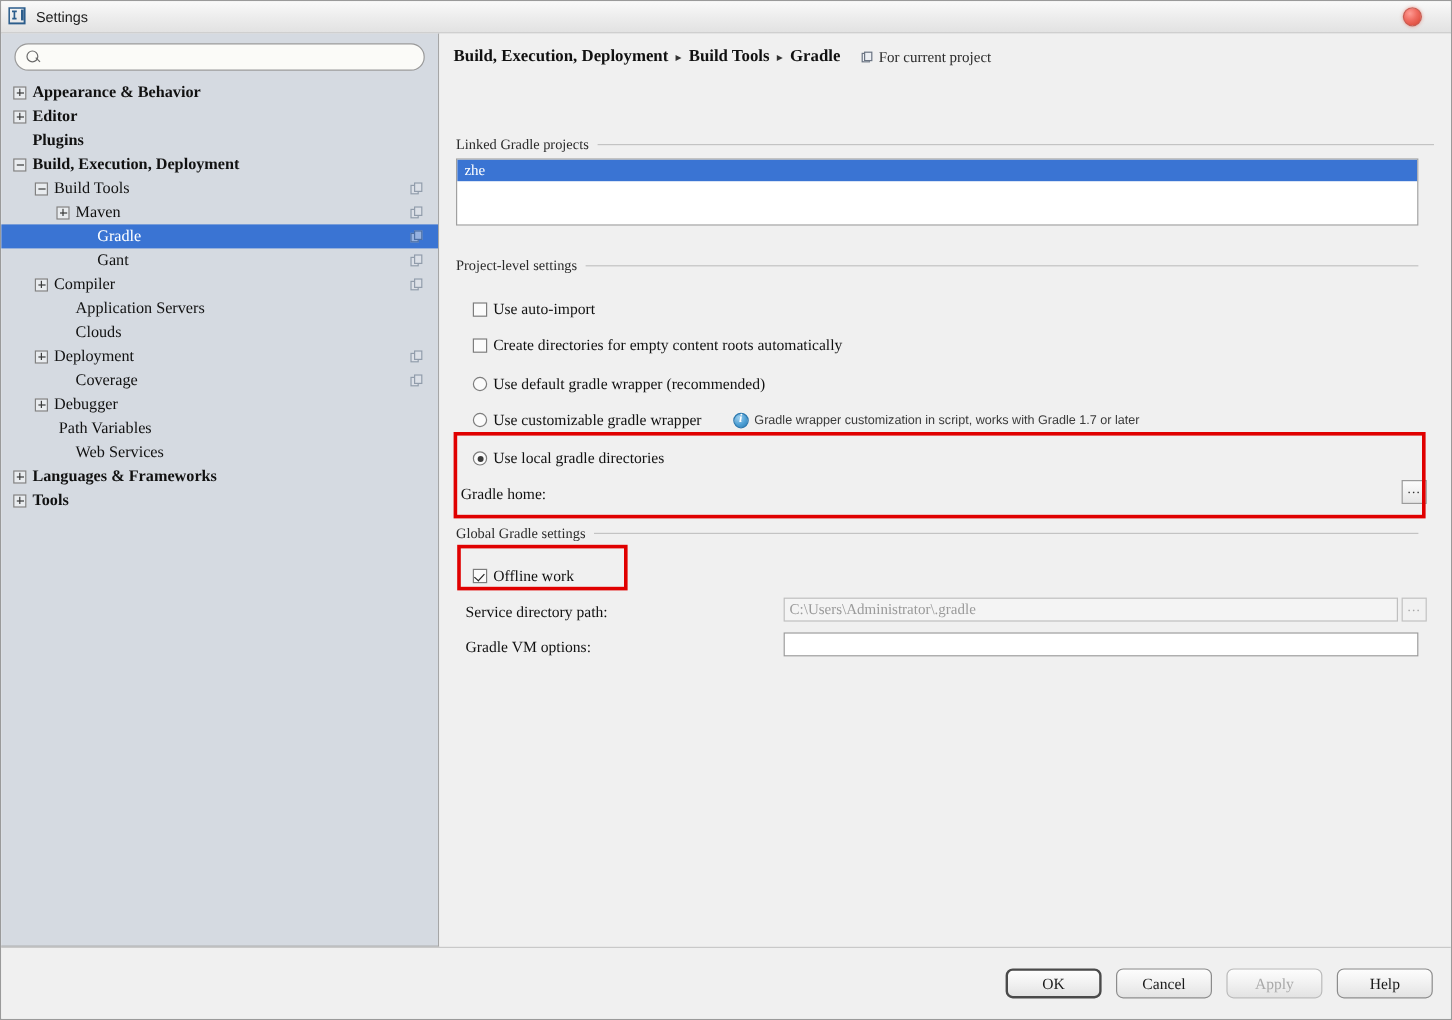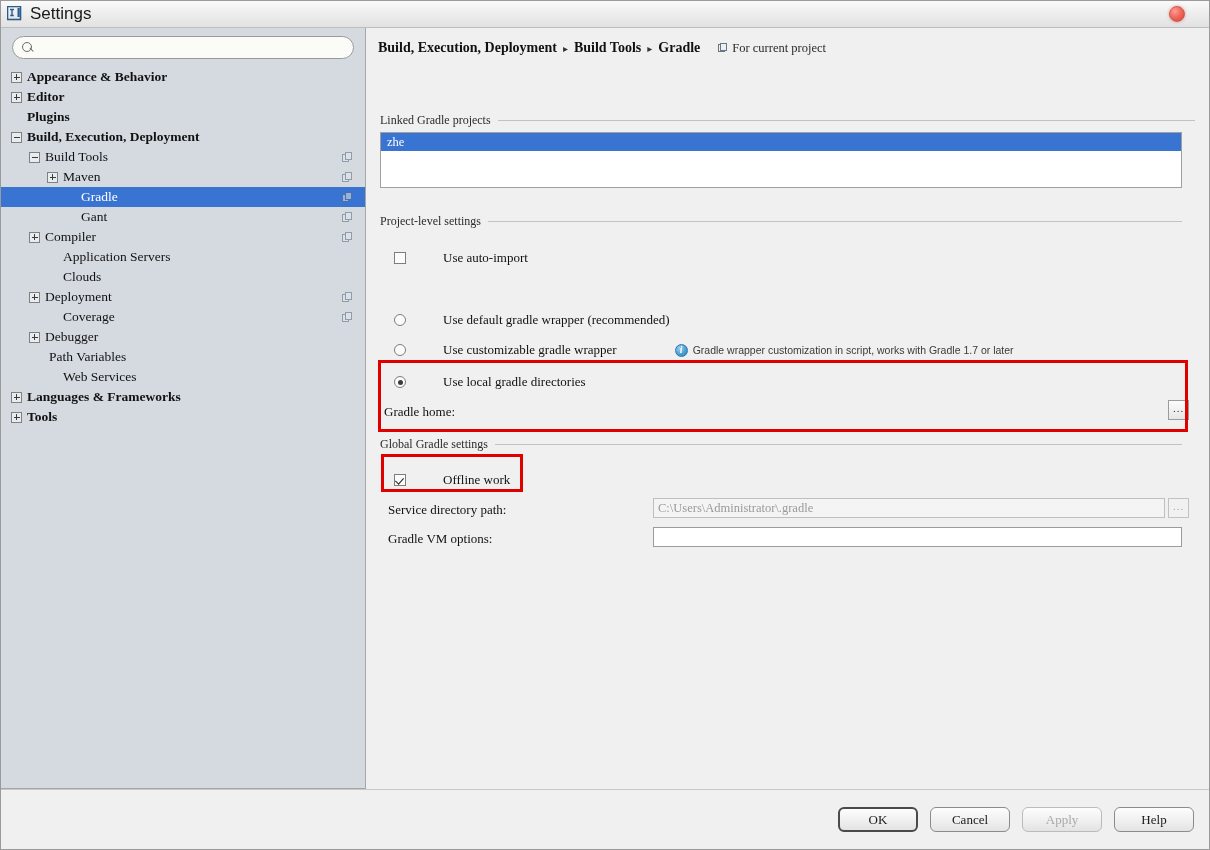--- a/index.html
+++ b/index.html
@@ -32,21 +32,21 @@
     flex: none;
   }
   .title-icon {
     width: 16px; height: 16px;
     margin-left: 6px; margin-right: 7px;
     position: relative;
     flex: none;
   }
   .title-text {
     font-family: "Liberation Sans", sans-serif;
-    font-size: 17px;
+    font-size: 12px;
     color: #1a1a1a;
   }
   .title-close {
     position: absolute;
     right: 24px; top: 5px;
     width: 16px; height: 16px;
     border-radius: 50%;
     background: radial-gradient(circle at 35% 30%, #ff9c94 0%, #ef6a5f 45%, #d6422f 100%);
     border: 1px solid #c95c52;
     box-shadow: 0 0 3px rgba(220,80,60,0.55);
@@ -252,21 +252,20 @@
     color: #ffffff;
   }
 
   .opt {
     position: absolute;
     display: flex;
     align-items: center;
     font-size: 13px;
     color: #111;
     white-space: nowrap;
-    gap: 32px;
   }
   .cb {
     width: 12px; height: 12px;
     border: 1px solid #7d7d7d;
     background: #fbfbfb;
     margin-right: 5px;
     position: relative;
     flex: none;
   }
   .cb.checked::after {
@@ -568,20 +567,24 @@
       <div class="group" style="left:14px; top:186px; width:802px;">
         <span>Project-level settings</span>
         <span class="gline" style="flex:1;"></span>
       </div>
 
       <div class="opt" style="left:28px; top:222px;">
         <span class="cb"></span>
         <span>Use auto-import</span>
       </div>
 
+      <div class="opt" style="left:28px; top:252px;">
+        <span class="cb"></span>
+        <span>Create directories for empty content roots automatically</span>
+      </div>
 
       <div class="opt" style="left:28px; top:284px;">
         <span class="rb"></span>
         <span>Use default gradle wrapper (recommended)</span>
       </div>
 
       <div class="opt" style="left:28px; top:314px;">
         <span class="rb"></span>
         <span>Use customizable gradle wrapper</span>
         <span class="hint">

